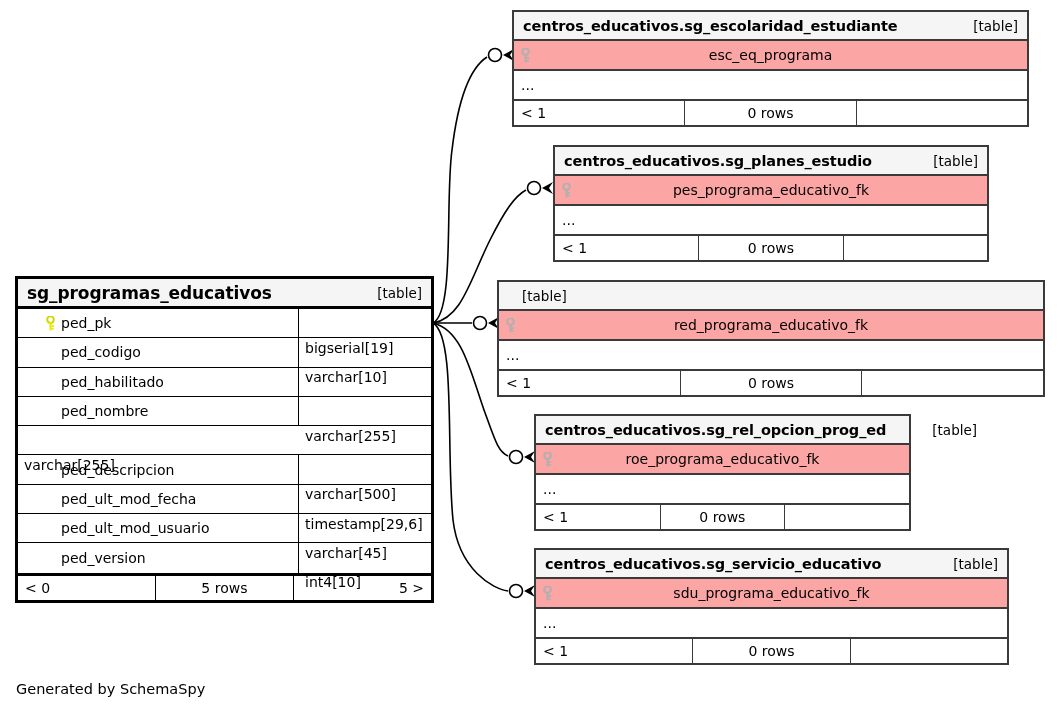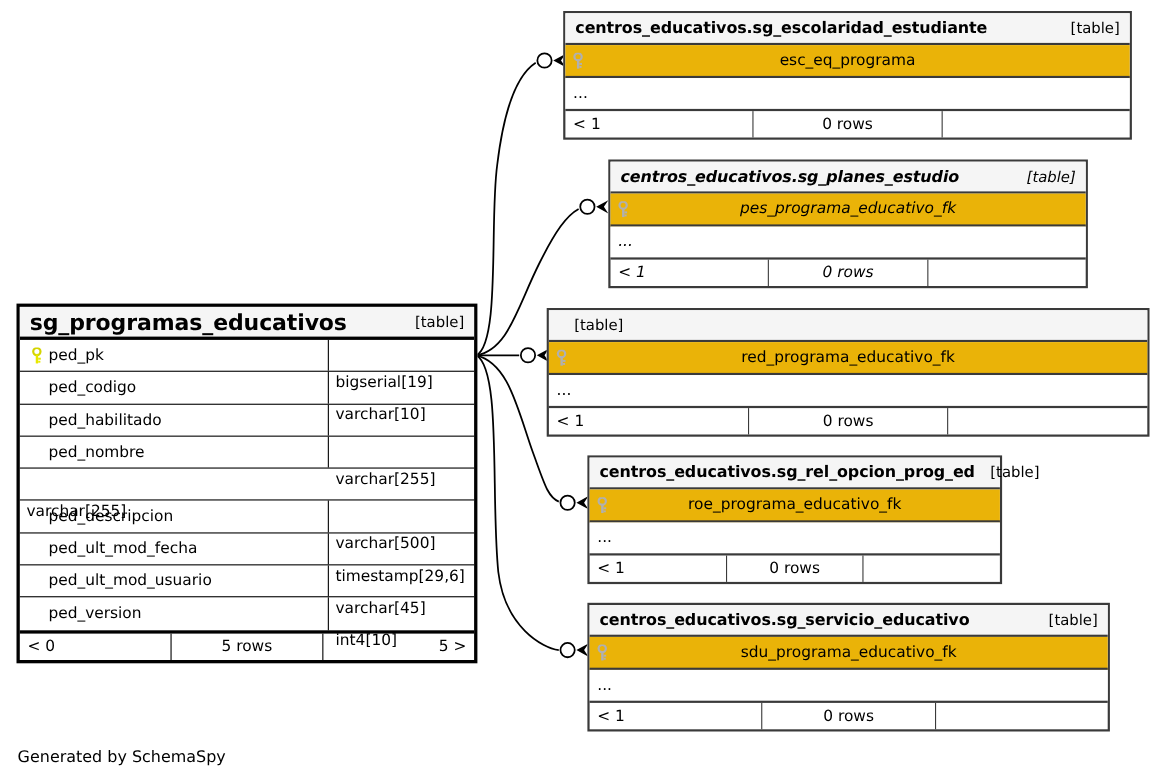--- a/index.html
+++ b/index.html
@@ -51,24 +51,25 @@
     padding: 0 9px;
     white-space: nowrap;
   }
   .main .tbl-header {
     height: 30px;
     border-bottom: 3px solid #000000;
   }
   .related .tbl-header {
     height: 29px;
     border-bottom: 2px solid #3a3a3a;
+    gap: 32px;
   }
   .tbl-title {
     font-weight: bold;
-    font-size: 20px;
+    font-size: 17px;
     letter-spacing: -0.1px;
   }
   .related .tbl-title {
     font-size: 14.5px;
   }
   .tbl-tag {
     font-size: 13.5px;
     font-weight: normal;
     padding-left: 14px;
   }
@@ -80,21 +81,21 @@
     box-sizing: border-box;
     border-bottom: 1px solid #000000;
   }
   .col-row:last-of-type {
     border-bottom: none;
   }
   .col-name {
     display: flex;
     align-items: center;
     box-sizing: border-box;
-    padding-left: 4px;
+    padding-left: 21px;
     font-size: 14px;
     border-right: 1px solid #000000;
     flex: 0 0 281px;
   }
   .col-type {
     display: flex;
     align-items: center;
     box-sizing: border-box;
     padding-left: 6px;
     font-size: 14px;
@@ -154,21 +155,21 @@
   .related .foot-mid {
     border-right: 1px solid #3a3a3a;
   }
   
   .fk-row {
     display: flex;
     align-items: center;
     height: 30px;
     box-sizing: border-box;
     border-bottom: 2px solid #3a3a3a;
-    background: #eab308;
+    background: #fca5a5;
   }
   .fk-name {
     flex: 1 1 auto;
     text-align: center;
     font-size: 14px;
     padding-right: 22px;
   }
   .ellipsis-row {
     display: flex;
     align-items: center;
@@ -337,21 +338,21 @@
       <span class="fk-name">esc_eq_programa</span>
     </div>
     <div class="ellipsis-row">...</div>
     <div class="tbl-footer">
       <div class="foot-cell foot-left">&lt; 1</div>
       <div class="foot-cell foot-mid">0 rows</div>
       <div class="foot-cell foot-right"></div>
     </div>
   </div>
 
-  <div class="table-box related" style="left:553px; top:145px; width:436px;font-style:italic;">
+  <div class="table-box related" style="left:553px; top:145px; width:436px;">
     <div class="tbl-header">
       <span class="tbl-title">centros_educativos.sg_planes_estudio</span>
       <span class="tbl-tag">[table]</span>
     </div>
     <div class="fk-row">
       <span class="keyslot">
         <svg class="key-icon" viewBox="0 0 11 15" xmlns="http://www.w3.org/2000/svg">
           <circle cx="5.5" cy="3.6" r="3.3" fill="none" stroke="#b0b0b0" stroke-width="2"></circle>
           <rect x="4.5" y="6" width="2.2" height="8.4" fill="#b0b0b0"></rect>
           <rect x="6.7" y="9.2" width="2.4" height="1.8" fill="#b0b0b0"></rect>

